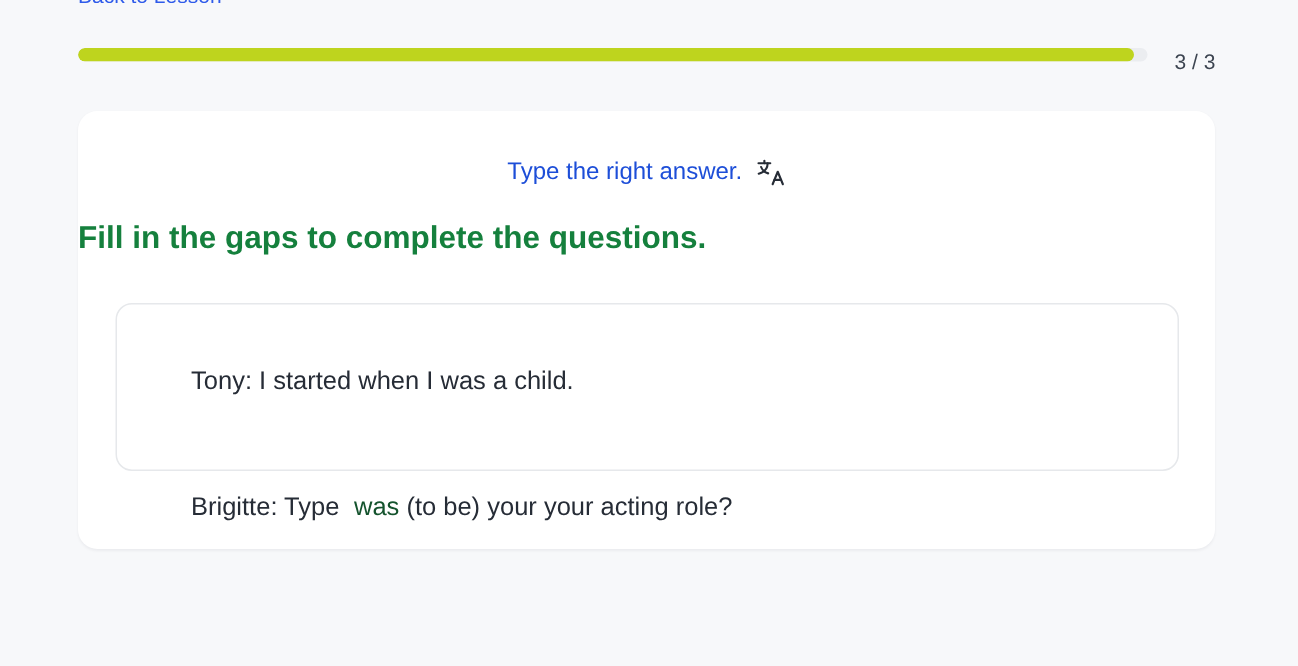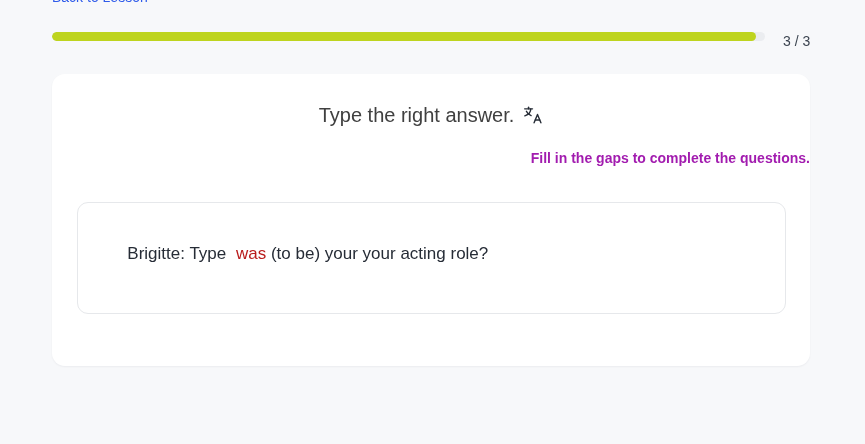--- a/index.html
+++ b/index.html
@@ -75,23 +75,23 @@
     width: 758px;
     height: 292px;
     background: #ffffff;
     border-radius: 13px;
     box-shadow: 0 1px 2px rgba(16, 24, 40, 0.05);
     box-sizing: border-box;
   }
 
   .card-eyebrow {
     margin: 30px 0 0 0;
-    font-size: 20px;
+    font-size: 16px;
     line-height: 22px;
-    color: #404040;
+    color: #1d4ed8;
     display: flex;
     align-items: center;
     justify-content: center;
     gap: 9px;
   }
   .translate-icon {
     display: inline-block;
     width: 20px;
     height: 20px;
     position: relative;
@@ -99,25 +99,25 @@
     flex: 0 0 auto;
   }
   .translate-icon svg {
     display: block;
     width: 20px;
     height: 20px;
   }
 
   .card-title {
     margin: 20px 0 0 0;
-    text-align: right;
-    font-size: 14px;
+    text-align: left;
+    font-size: 21px;
     line-height: 25px;
     font-weight: bold;
-    color: #a21caf;
+    color: #15803d;
   }
 
   
   .exercise-box {
     position: absolute;
     left: 25px;
     top: 128px;
     width: 709px;
     height: 112px;
     border: 1px solid #e6e8eb;
@@ -130,21 +130,21 @@
     font-size: 17px;
     line-height: 22px;
     color: #262c36;
     margin: 0;
     white-space: pre-wrap;
   }
   .exercise-line + .exercise-line {
     margin-top: 18px;
   }
   .answer-filled {
-    color: #b91c1c;
+    color: #14532d;
     font-weight: normal;
   }
   .gap-space {
     display: inline-block;
     width: 5px;
   }
 </style>
 </head>
 <body>
 
@@ -172,17 +172,20 @@
         <path d="M13.3 21.4l4.1-10 4.1 10"></path>
         <path d="M14.8 17.9h5.2"></path>
       </svg>
     </span>
   </div>
 
   <div class="card-title">Fill in the gaps to complete the questions.</div>
 
   <div class="exercise-box">
     <p class="exercise-line">
+      <span>Tony: I started when I was a child.</span>
+    </p>
+    <p class="exercise-line">
       <span>Brigitte: Type </span><span class="gap-space"></span><span class="answer-filled">was</span><span> (to be) your your acting role?</span>
     </p>
   </div>
 
 </div>
 
 </body></html>

